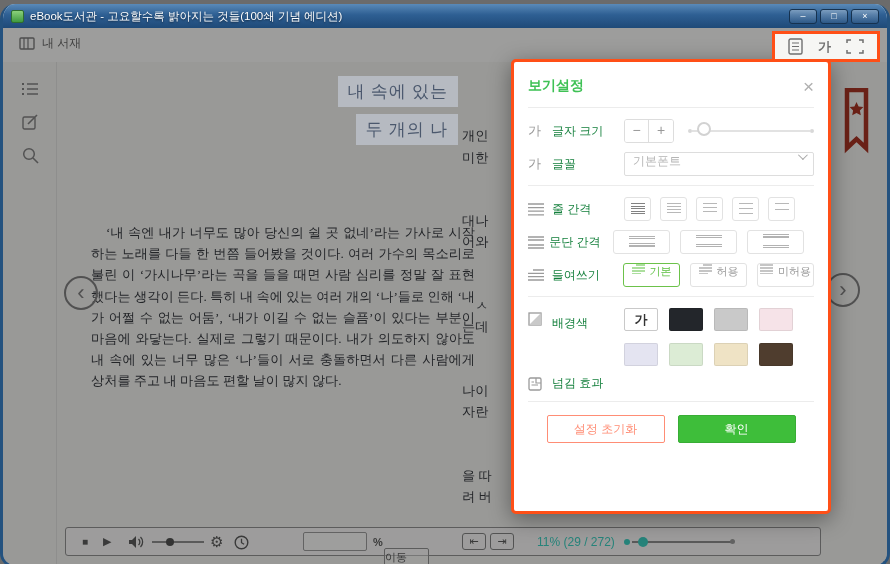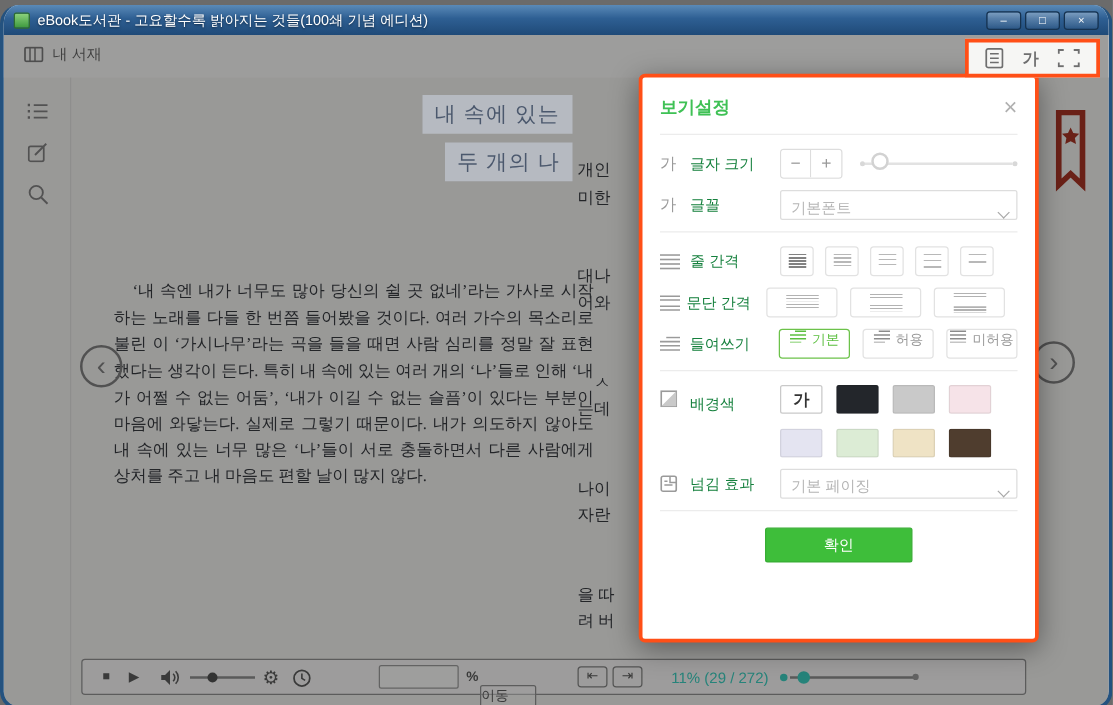--- a/index.html
+++ b/index.html
@@ -78,21 +78,21 @@
   .picon{width:24px;color:#9a9a9a;display:flex;align-items:center;font-size:13px;}
   .plabel{width:72px;font-size:12px;color:#15803d;}
   .pctrl{flex:1;display:flex;align-items:center;}
   .szbtns{display:flex;border:1px solid #ddd;border-radius:3px;overflow:hidden;}
   .szbtn{width:24px;height:22px;line-height:21px;text-align:center;color:#999;font-size:14px;background:#fff;}
   .szbtn:first-child{border-right:1px solid #ddd;}
   .fstrack{position:relative;width:118px;height:2px;background:#e2e2e2;margin-left:18px;}
   .fstrack::before{content:"";position:absolute;left:-4px;top:-1px;width:4px;height:4px;border-radius:50%;background:#d8d8d8;}
   .fstrack::after{content:"";position:absolute;right:-4px;top:-1px;width:4px;height:4px;border-radius:50%;background:#d8d8d8;}
   .fsknob{position:absolute;left:5px;top:-8px;width:14px;height:14px;border:2px solid #d2d2d2;border-radius:50%;background:#fff;}
-  .pselect{flex:1;height:24px;border:1px solid #ddd;border-radius:2px;display:flex;align-items:flex-end;
+  .pselect{flex:1;height:24px;border:1px solid #ddd;border-radius:2px;display:flex;align-items:flex-start;
            padding:0 8px;color:#b5b5b5;font-size:12px;background:#fff;}
   .caret{margin-left:auto;width:7px;height:7px;border-right:1.5px solid #a8a8a8;border-bottom:1.5px solid #a8a8a8;
          transform:rotate(45deg) translateY(-2px);}
   .sbtn{width:27px;height:24px;border:1px solid #e2e2e2;border-radius:3px;background:#fff;
         display:flex;align-items:center;justify-content:center;margin-right:9px;}
   .lsi{width:14px;height:12px;}
   .ls1{background:repeating-linear-gradient(to bottom,#828282 0 1.4px,transparent 1.4px 2.5px);}
   .ls2{background:repeating-linear-gradient(to bottom,#b8b8b8 0 1.2px,transparent 1.2px 3px);}
   .ls3{background:repeating-linear-gradient(to bottom,#b8b8b8 0 1.2px,transparent 1.2px 4px);}
   .ls4{background:repeating-linear-gradient(to bottom,#b8b8b8 0 1.2px,transparent 1.2px 5px);}
@@ -428,27 +428,22 @@
     <div class="prow">
       <span class="picon">
         <svg width="15" height="14" viewBox="0 0 15 14">
             <rect x="1" y="1" width="12" height="12" rx="1.5" fill="none" stroke="#9a9a9a" stroke-width="1.3"></rect>
             <path d="M8 1 v5 h5" fill="none" stroke="#9a9a9a" stroke-width="1.2"></path>
             <line x1="3.5" y1="5" x2="6" y2="5" stroke="#9a9a9a" stroke-width="1.1"></line>
             <line x1="3.5" y1="8" x2="10" y2="8" stroke="#9a9a9a" stroke-width="1.1"></line>
           </svg>
       </span>
       <span class="plabel">넘김 효과</span>
-      <span class="pctrl">
-        <span class="pselect">
-          <span>기본 페이징</span>
-          <span class="caret"></span>
-        </span>
-      </span>
     </div>
     <hr class="pdiv">
 
     <div class="p-foot">
+      <button class="reset">설정 초기화</button>
       <button class="ok">확인</button>
     </div>
   </div>
 
 </div>
 
 </body></html>

